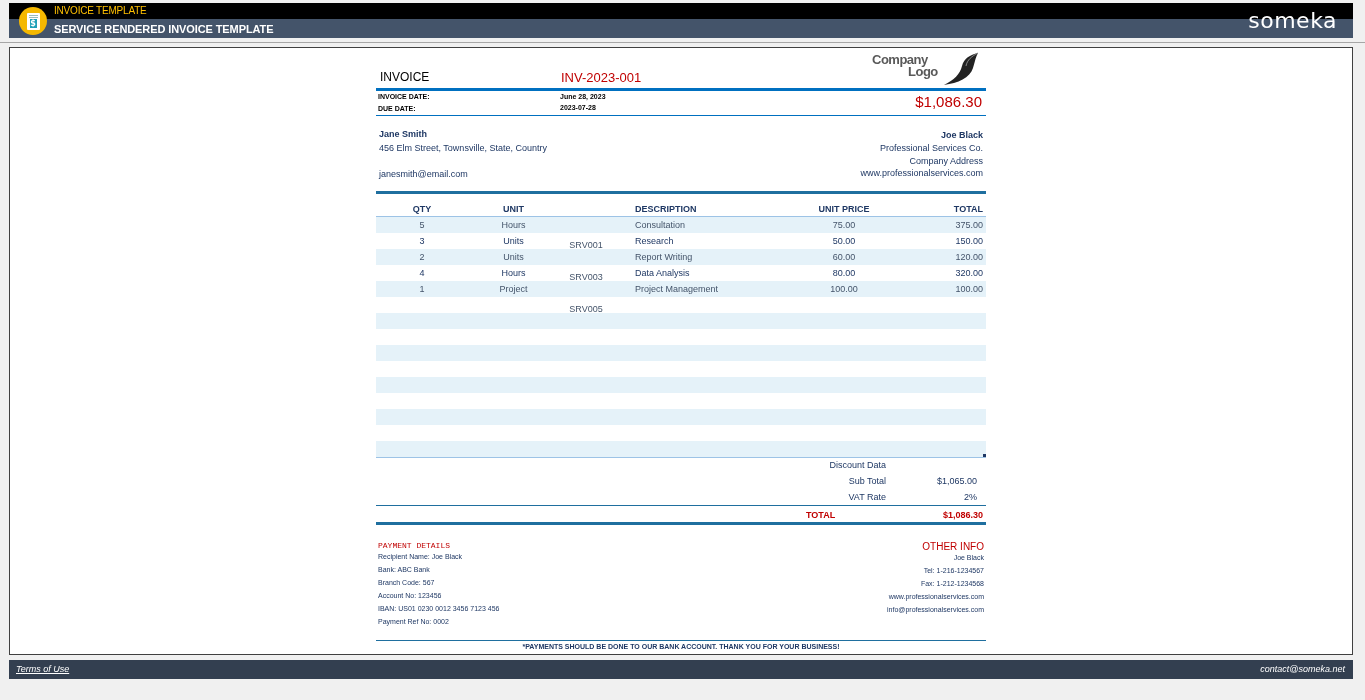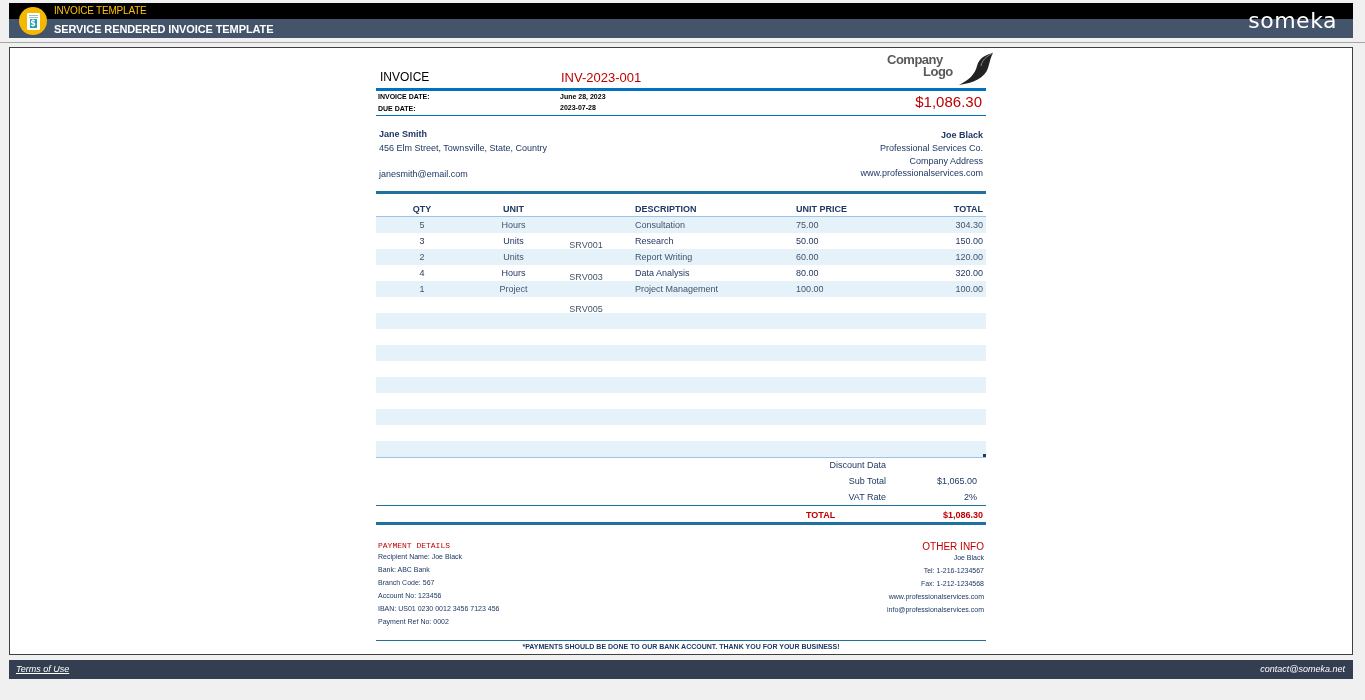--- a/index.html
+++ b/index.html
@@ -21,24 +21,24 @@
   .footer { position: absolute; left: 9px; top: 660px; width: 1344px; height: 19px; background: #333f50; }
   .footer .terms { position: absolute; left: 7px; top: 4px; font-size: 9px; color: #fff; font-style: italic; text-decoration: underline; }
   .footer .contact { position: absolute; right: 8px; top: 4px; font-size: 9px; color: #fff; font-style: italic; }
   .row { position: absolute; left: 376px; width: 610px; height: 16px; font-size: 9px; color: #44546a; }
   .row.shade { background: #e5f2f9; }
   .row div { position: absolute; top: 3px; }
   .c-qty { left: 0; width: 92px; text-align: center; }
   .c-unit { left: 100px; width: 75px; text-align: center; }
   .c-code { left: 180px; width: 60px; text-align: center; margin-top: 20px; }
   .c-desc { left: 259px; }
-  .c-price { left: 420px; width: 96px; text-align: left; }
+  .c-price { left: 420px; width: 96px; text-align: center; }
   .c-total { left: 520px; width: 87px; text-align: right; }
   .hdr div { color: #1f3864; font-weight: bold; }
-  .logo { position: absolute; left: 870px; top: 52px; width: 110px; height: 34px; margin-left: 15px; }
+  .logo { position: absolute; left: 870px; top: 52px; width: 110px; height: 34px; }
   .logo .t1 { position: absolute; left: 2px; top: 0; font-size: 13px; font-weight: bold; color: #595959; letter-spacing: -0.5px; }
   .logo .t2 { position: absolute; left: 38px; top: 12px; font-size: 13px; font-weight: bold; color: #595959; letter-spacing: -0.5px; }
 </style>
 </head>
 <body>
 
 <div class="topbar">
   <div class="black"></div>
   <div class="slate"></div>
   <div class="app-icon">
@@ -96,21 +96,21 @@
   <div class="c-total">TOTAL</div>
 </div>
 <div class="hline" style="top:216px;height:1px;background:#9dc3e6;"></div>
 
 <div class="row shade" style="top:217px;">
   <div class="c-qty">5</div>
   <div class="c-unit">Hours</div>
   <div class="c-code">SRV001</div>
   <div class="c-desc">Consultation</div>
   <div class="c-price">75.00</div>
-  <div class="c-total">304.30</div>
+  <div class="c-total">375.00</div>
 </div>
 <div class="row" style="top:233px;color:#1f3864;">
   <div class="c-qty">3</div>
   <div class="c-unit">Units</div>
   <div class="c-code">SRV002</div>
   <div class="c-desc">Research</div>
   <div class="c-price">50.00</div>
   <div class="c-total">150.00</div>
 </div>
 <div class="row shade" style="top:249px;">

